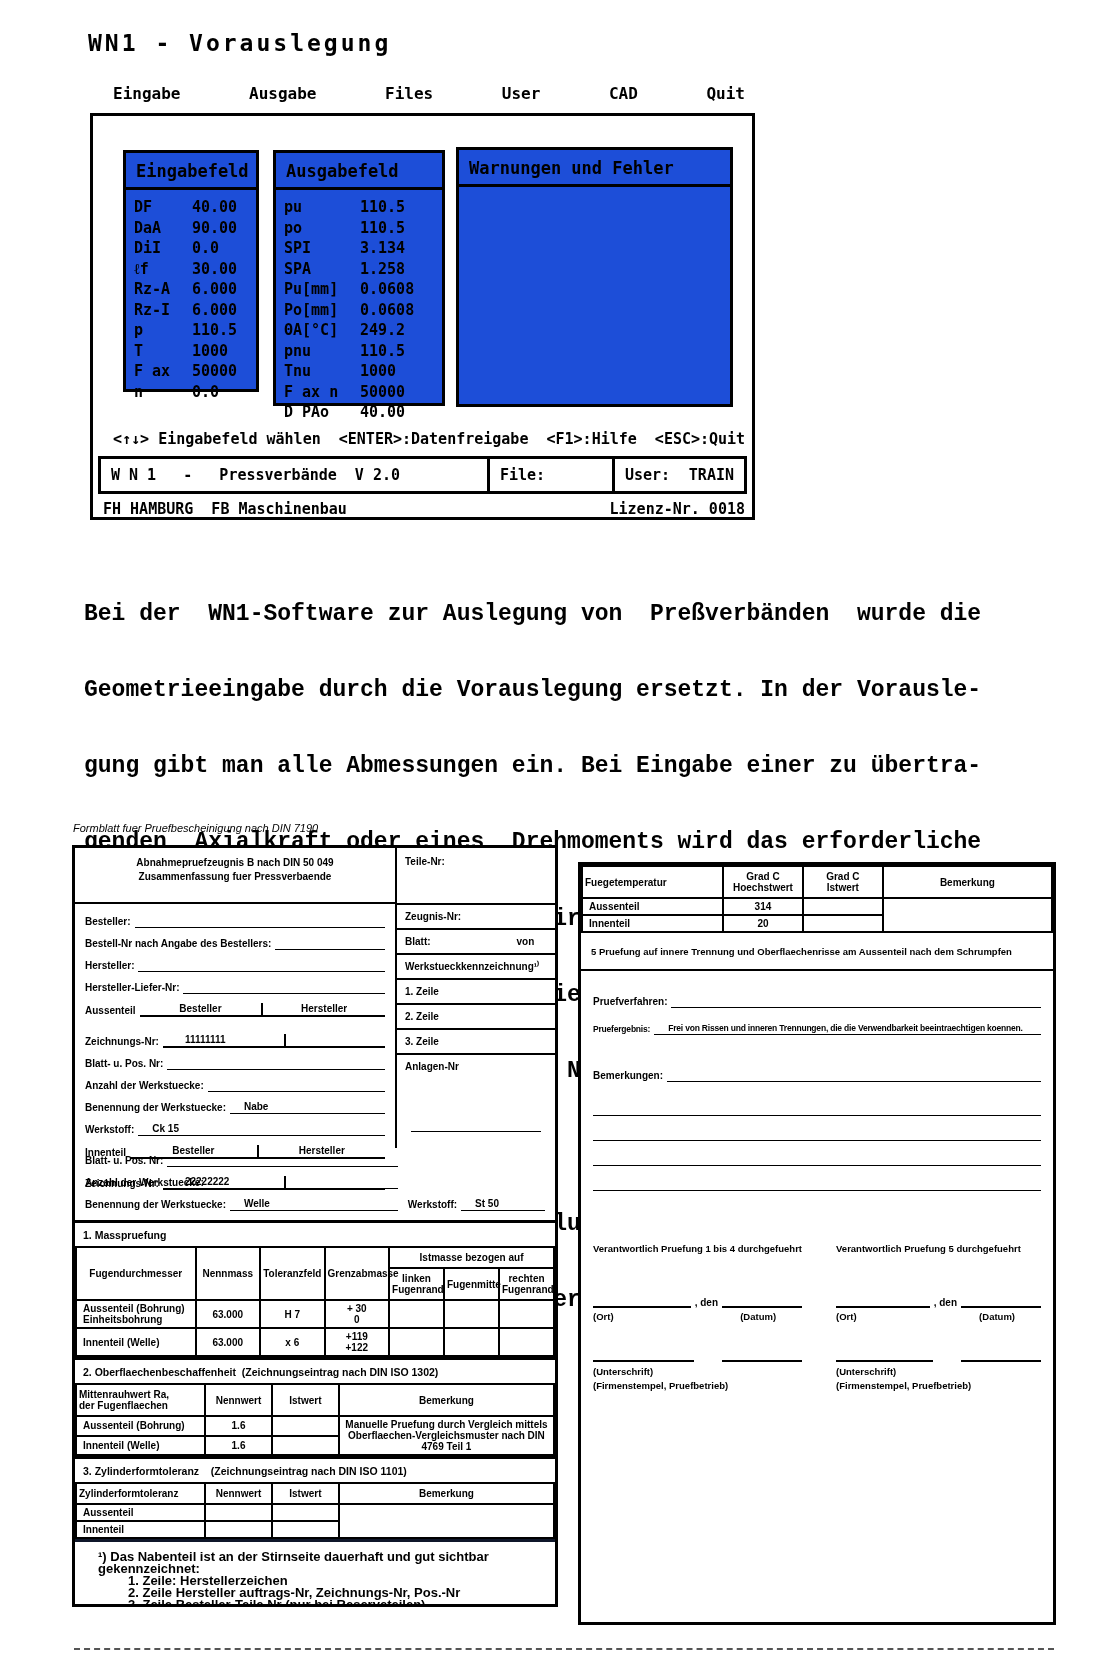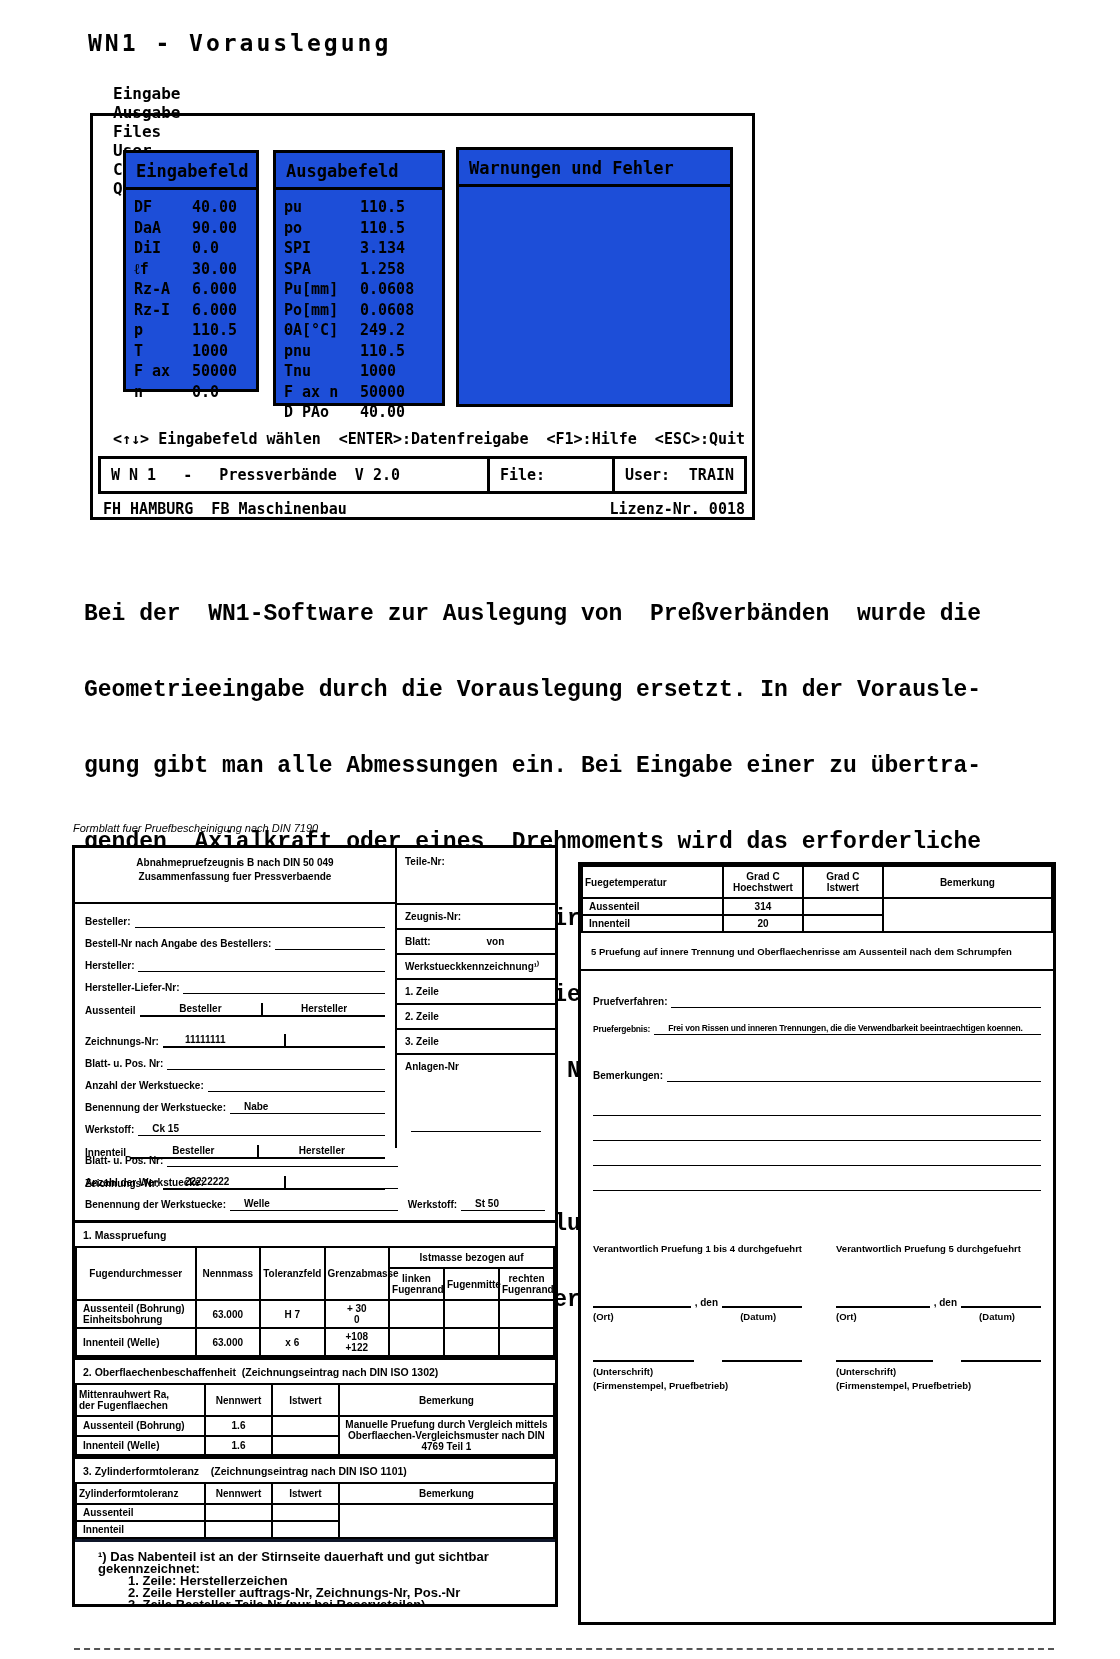--- a/index.html
+++ b/index.html
@@ -6,21 +6,21 @@
   html,body { background:#fff; }
   body { width:1120px; height:1659px; position:relative; overflow:hidden;
          font-family:"Liberation Sans", sans-serif; color:#000; }
   .preline { white-space:pre-line; }
 
   
   .doc-title { position:absolute; left:88px; top:30px;
     font:bold 23px "DejaVu Sans Mono", monospace; letter-spacing:3px; }
   .menu-bar { position:absolute; left:113px; top:84px; width:632px;
     display:flex; justify-content:space-between;
-    font:bold 16px "DejaVu Sans Mono", monospace;flex-direction:column; }
+    font:bold 16px "DejaVu Sans Mono", monospace; }
 
   
   .term-box { position:absolute; left:90px; top:113px; width:665px; height:407px;
     border:3px solid #000; }
   .panel { position:absolute; border:3px solid #000; background:#1d4ed8; }
   .panel-title { font:bold 17px "DejaVu Sans Mono", monospace;
     padding:8px 10px 6px; border-bottom:3px solid #000; white-space:pre; }
   .panel-rows { padding:7px 8px 0; font:bold 15px/20.5px "DejaVu Sans Mono", monospace; }
   .trow { display:flex; }
   .tl { white-space:pre; }
@@ -69,21 +69,21 @@
   .lf-fields { padding:11px 10px 0; }
   .split-head, .split-row { display:flex; align-items:flex-end; margin-bottom:9px; }
   .sh-col { flex:1; text-align:center; border-bottom:2px solid #000; line-height:12px; }
   .sh-col2 { border-left:2px solid #000; }
   .sr-val { flex:1; border-bottom:2px solid #000; border-right:2px solid #000;
     padding-left:22px; line-height:12px; min-height:13px;margin-top:8px; }
   .sr-empty { flex:1; border-bottom:2px solid #000; min-height:13px; }
   .lf-colB { width:158px; display:flex; flex-direction:column; }
   .cb-row { border-bottom:2px solid #000; padding:6px 8px 5px; line-height:12px; }
   .cb-tall { height:57px; padding-top:8px; }
-  .cb-blatt { display:flex; }
+  .cb-blatt { display:flex;gap:30px; }
   .cb-blatt span:last-child { margin-left:56px; }
   .cb-last { flex:1; padding:6px 8px; position:relative; }
   .cb-shortline { position:absolute; left:14px; right:14px; bottom:16px;
     border-bottom:1.5px solid #000; }
   .lf-mid { padding:6px 10px 0; }
 
   .sec-bar { border-top:3px solid #000; padding:6px 8px 5px;
     font-size:10.5px; white-space:pre; }
   table.ft { width:100%; border-collapse:collapse; table-layout:fixed; }
   table.ft td { border:2px solid #000; padding:2px 3px; font-size:10px;
@@ -400,21 +400,21 @@
       <td class="preline small">+ 30
 0</td>
       <td></td>
       <td></td>
       <td></td>
     </tr>
     <tr>
       <td class="lbl">Innenteil (Welle)</td>
       <td>63.000</td>
       <td>x 6</td>
-      <td class="preline small">+108
+      <td class="preline small">+119
 +122</td>
       <td></td>
       <td></td>
       <td></td>
     </tr>
   </tbody>
     </table>
 
   <div class="sec-bar">2. Oberflaechenbeschaffenheit  (Zeichnungseintrag nach DIN ISO 1302)</div>
   <table class="ft">

